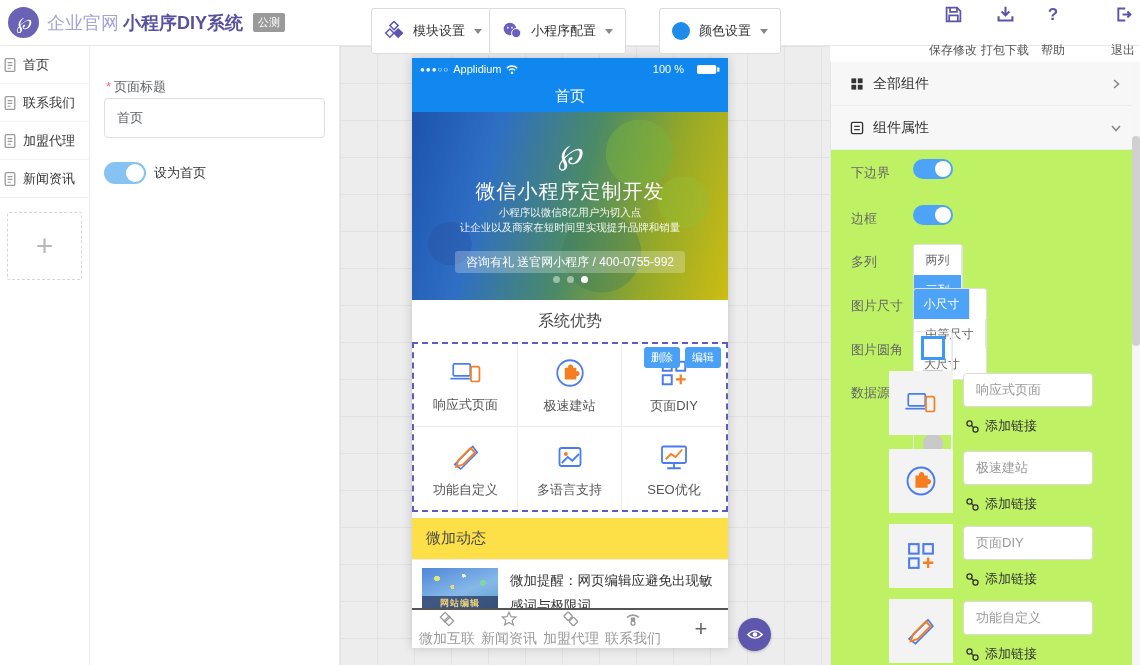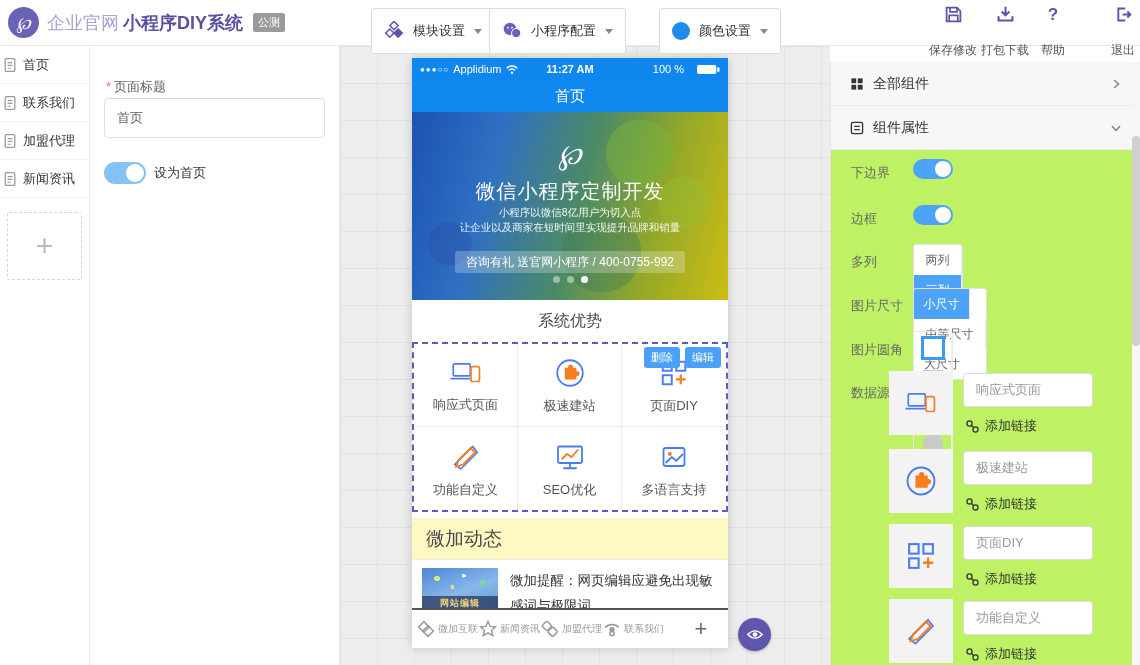--- a/index.html
+++ b/index.html
@@ -69,30 +69,30 @@
 
   .adv-band { position:absolute; left:0; top:242px; width:100%; height:42px; background:#fff; display:flex; align-items:center; justify-content:center; font-size:16px; color:#4a4a4a; }
   .selection { position:absolute; left:0; top:284px; width:100%; height:170px; border:2px dashed #5f5bc0; background:#fff; cursor:pointer; }
   .feat-grid { display:grid; grid-template-columns:1fr 1fr 1fr; grid-template-rows:1fr 1fr; width:100%; height:100%; }
   .feat-cell { display:flex; flex-direction:column; align-items:center; justify-content:center; gap:6px; border-right:1px solid #ececec; border-bottom:1px solid #ececec; font-size:13px; color:#555; }
   .feat-cell:nth-child(3n) { border-right:none; }
   .feat-cell:nth-child(n+4) { border-bottom:none; }
   .sel-actions { position:absolute; top:3px; right:5px; display:flex; gap:5px; z-index:2; }
   .sel-btn { background:#4aa0f5; color:#fff; font-size:11px; padding:3px 7px; border-radius:3px; cursor:pointer; }
 
-  .news-header { position:absolute; left:0; top:460px; width:100%; height:42px; background:#fef9c3; border-bottom:1px solid #ececec; display:flex; align-items:center; padding-left:14px; font-size:19px; color:#4a4a4a; }
+  .news-header { position:absolute; left:0; top:460px; width:100%; height:42px; background:#fde047; border-bottom:1px solid #ececec; display:flex; align-items:center; padding-left:14px; font-size:15px; color:#4a4a4a; }
   .news-item { position:absolute; left:0; top:502px; width:100%; height:48px; background:#fff; display:flex; gap:12px; padding:8px 10px 0 10px; cursor:pointer; }
   .news-thumb { width:76px; height:42px; flex:none; position:relative; background:linear-gradient(160deg,#4f86d8 0%, #86b8e8 55%, #5aa0d0 100%); overflow:hidden;font-weight:bold; }
   .news-thumb::before { content:""; position:absolute; inset:0;
     background:radial-gradient(circle 3px at 20% 25%, #d9e87a 98%, transparent), radial-gradient(circle 2px at 55% 18%, #f2f2f2 98%, transparent),
     radial-gradient(circle 3px at 80% 35%, #7ad8a0 98%, transparent), radial-gradient(circle 2px at 40% 45%, #e8d97a 98%, transparent); }
   .thumb-cap { position:absolute; left:0; right:0; bottom:0; height:14px; background:rgba(40,55,95,.75); color:#f3d27a; font-size:9px; display:flex; align-items:center; justify-content:center; letter-spacing:1px; }
   .news-title { font-size:13.5px; color:#333; line-height:25px; }
   .tabbar { position:absolute; left:0; top:550px; width:100%; height:40px; background:#fff; border-top:2px solid #555; display:flex; align-items:stretch; padding:0 4px; }
-  .tab-item { width:62px; display:flex; flex-direction:row; align-items:center; justify-content:center; gap:2px; font-size:10px; color:#9a9a9a; cursor:pointer; }
+  .tab-item { width:62px; display:flex; flex-direction:column; align-items:center; justify-content:center; gap:2px; font-size:14px; color:#9a9a9a; cursor:pointer; }
   .tab-plus { margin-left:auto; width:46px; display:flex; align-items:center; justify-content:center; font-size:22px; color:#666; cursor:pointer; }
   .eye-fab { position:absolute; left:398px; top:572px; width:33px; height:33px; border-radius:50%; background:#5f57ad; display:flex; align-items:center; justify-content:center; cursor:pointer; box-shadow:0 1px 3px rgba(0,0,0,.25); }
 
   
   .props { position:absolute; left:830px; top:62px; width:310px; height:619px; background:#bef264; border-left:1px solid #e4e4e4; overflow:hidden; }
   .props-header { height:44px; background:#f7f7f7; border-bottom:1px solid #ececec; display:flex; align-items:center; gap:8px; padding:0 18px; font-size:14px; color:#333; cursor:pointer; }
   .props-header .chev { margin-left:auto; color:#888; }
   .prow-label { position:absolute; left:20px; font-size:13px; color:#666; }
   .prow-ctl { position:absolute; left:82px;flex-direction:column; }
   .seg { display:flex; border:1px solid #e0e0e0; border-radius:3px; overflow:hidden; background:#fff; }
@@ -327,21 +327,20 @@
 
   <div class="canvas">
     <div class="phone">
 
       <div class="statusbar">
         <span class="sig">●●●○○</span>
         <span>Applidium</span>
         <svg class="ic" width="14" height="11" style="margin-left:4px">
             <use href="#sym-wifi"></use>
           </svg>
-        <span class="sb-time">11:27 AM</span>
         <span class="sb-right">
           <span>100 %</span>
           <svg class="ic" width="24" height="11">
               <use href="#sym-battery"></use>
             </svg>
         </span>
       </div>
 
       <div class="navbar">
           <span>首页</span>
@@ -389,29 +388,29 @@
             <span>页面DIY</span>
           </div>
           <div class="feat-cell">
             <svg class="ic" width="36" height="36">
                 <use href="#sym-custom"></use>
               </svg>
             <span>功能自定义</span>
           </div>
           <div class="feat-cell">
             <svg class="ic" width="36" height="36">
+                <use href="#sym-lang"></use>
+              </svg>
+            <span>多语言支持</span>
+          </div>
+          <div class="feat-cell">
+            <svg class="ic" width="36" height="36">
                 <use href="#sym-seo"></use>
               </svg>
             <span>SEO优化</span>
-          </div>
-          <div class="feat-cell">
-            <svg class="ic" width="36" height="36">
-                <use href="#sym-lang"></use>
-              </svg>
-            <span>多语言支持</span>
           </div>
         </div>
       </div>
 
       <div class="news-header">
           <span>微加动态</span>
         </div>
       <div class="news-item">
         <div class="news-thumb">
           <div class="thumb-cap">网站编辑</div>

